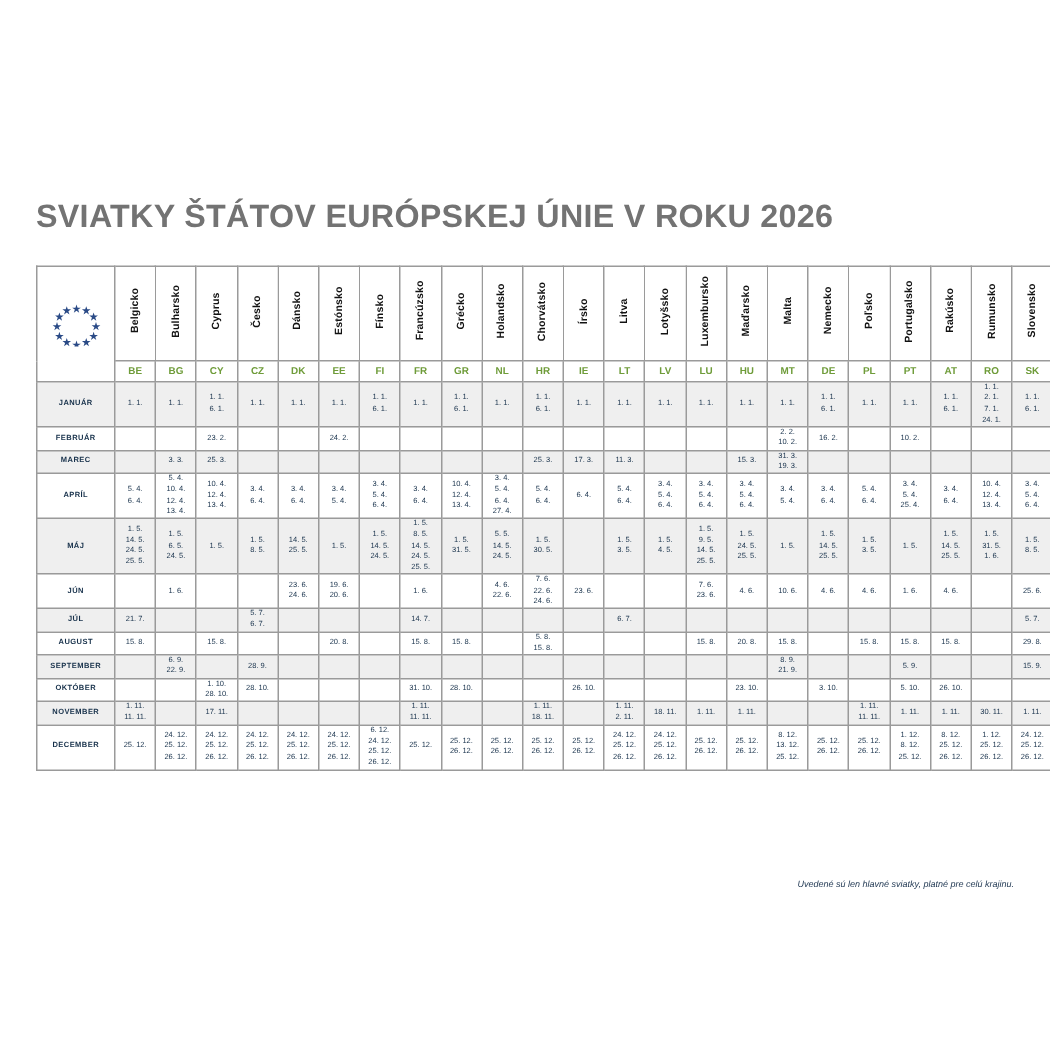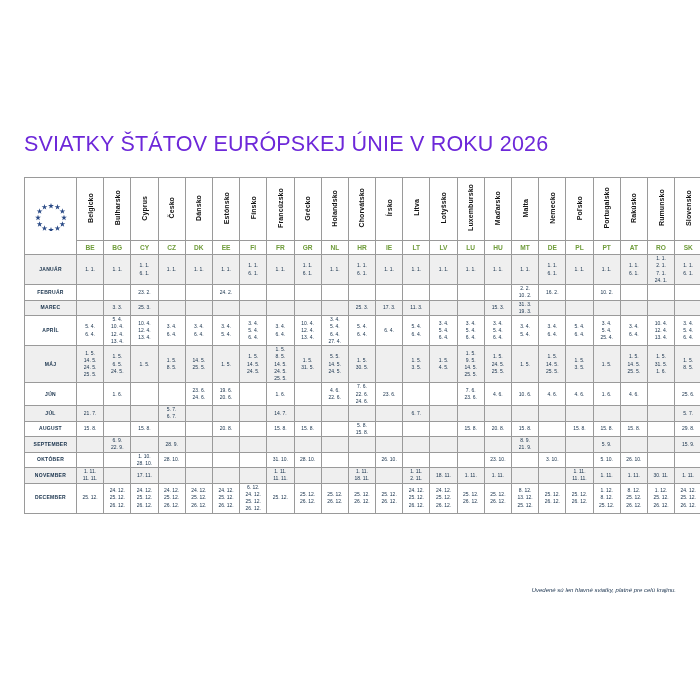--- a/index.html
+++ b/index.html
@@ -13,23 +13,23 @@
   .page{
     position:relative;
     width:700px;height:700px;
     box-sizing:border-box;
     padding:0;
   }
   .title{
     position:absolute;
     left:24px;top:132px;
     font-size:21.5px;
-    font-weight:normal;
+    font-weight:bold;
     letter-spacing:0.2px;
-    color:#6d28d9;
+    color:#737373;
     font-family:"Liberation Sans", sans-serif;
     white-space:nowrap;
   }
   .table-wrap{
     position:absolute;
     left:24px;top:177px;
     width:652px;
   }
   table.cal{
     border-collapse:collapse;

